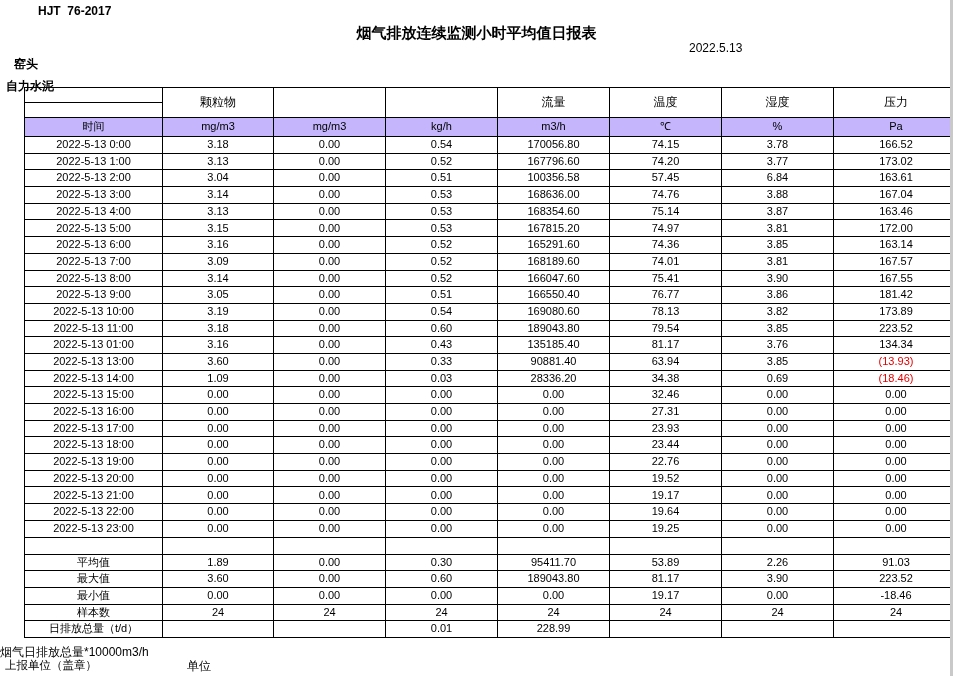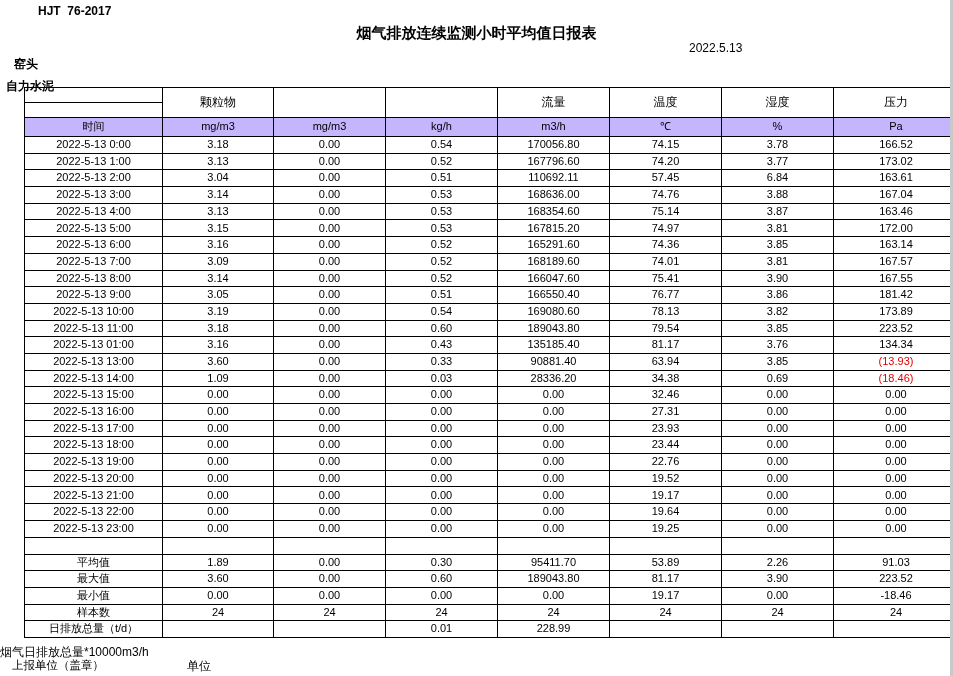--- a/index.html
+++ b/index.html
@@ -23,21 +23,21 @@
   }
   tr.grp-a td{height:14px;font-size:12px;}
   tr.grp-b td{height:14px;}
   tr.units td{height:18px;background:#c4b5fd;}
   tr.data-row td{height:15.7px;}
   tr.blank-row td{height:16px;}
   tr.summary-row td{height:15.7px;}
   td.red{color:#e60000;}
 
   .footer-note{position:absolute;left:0;top:644px;font-size:12px;text-align:right;}
-  .footer-report-unit{position:absolute;left:12px;top:658px;font-size:11.5px;}
+  .footer-report-unit{position:absolute;left:5px;top:658px;font-size:11.5px;}
   .footer-unit-label{position:absolute;left:187px;top:658px;font-size:12px;}
   .window-edge{position:absolute;right:0;top:0;width:3px;height:676px;background:#c9c9c9;}
 </style>
 </head>
 <body>
 
 <div class="page">
 
   <div class="doc-code">HJT  76-2017</div>
   <div class="report-title">烟气排放连续监测小时平均值日报表</div>
@@ -100,21 +100,21 @@
           <td>167796.60</td>
           <td>74.20</td>
           <td>3.77</td>
           <td>173.02</td>
         </tr>
         <tr class="data-row">
           <td>2022-5-13 2:00</td>
           <td>3.04</td>
           <td>0.00</td>
           <td>0.51</td>
-          <td>110692.11</td>
+          <td>100356.58</td>
           <td>57.45</td>
           <td>6.84</td>
           <td>163.61</td>
         </tr>
         <tr class="data-row">
           <td>2022-5-13 3:00</td>
           <td>3.14</td>
           <td>0.00</td>
           <td>0.53</td>
           <td>168636.00</td>

